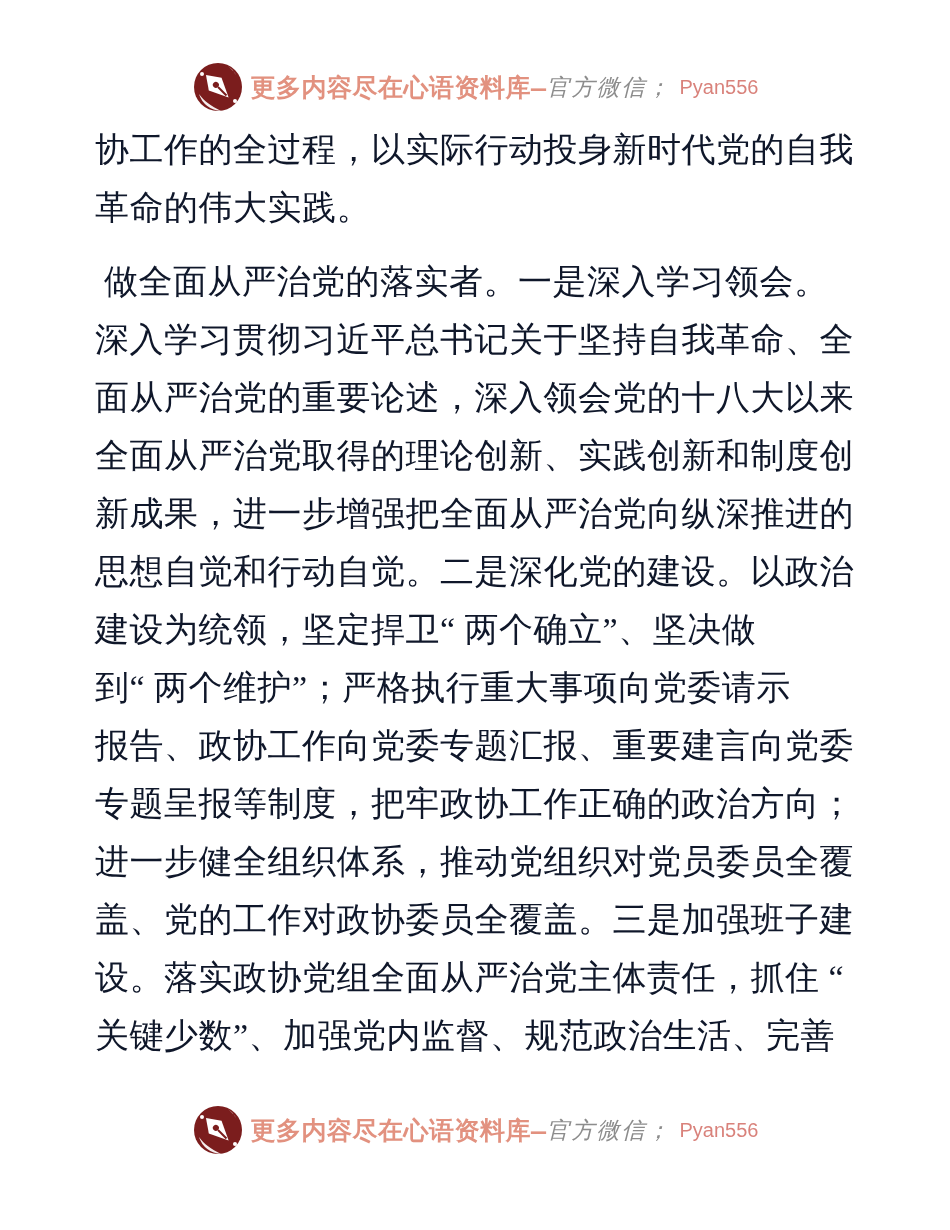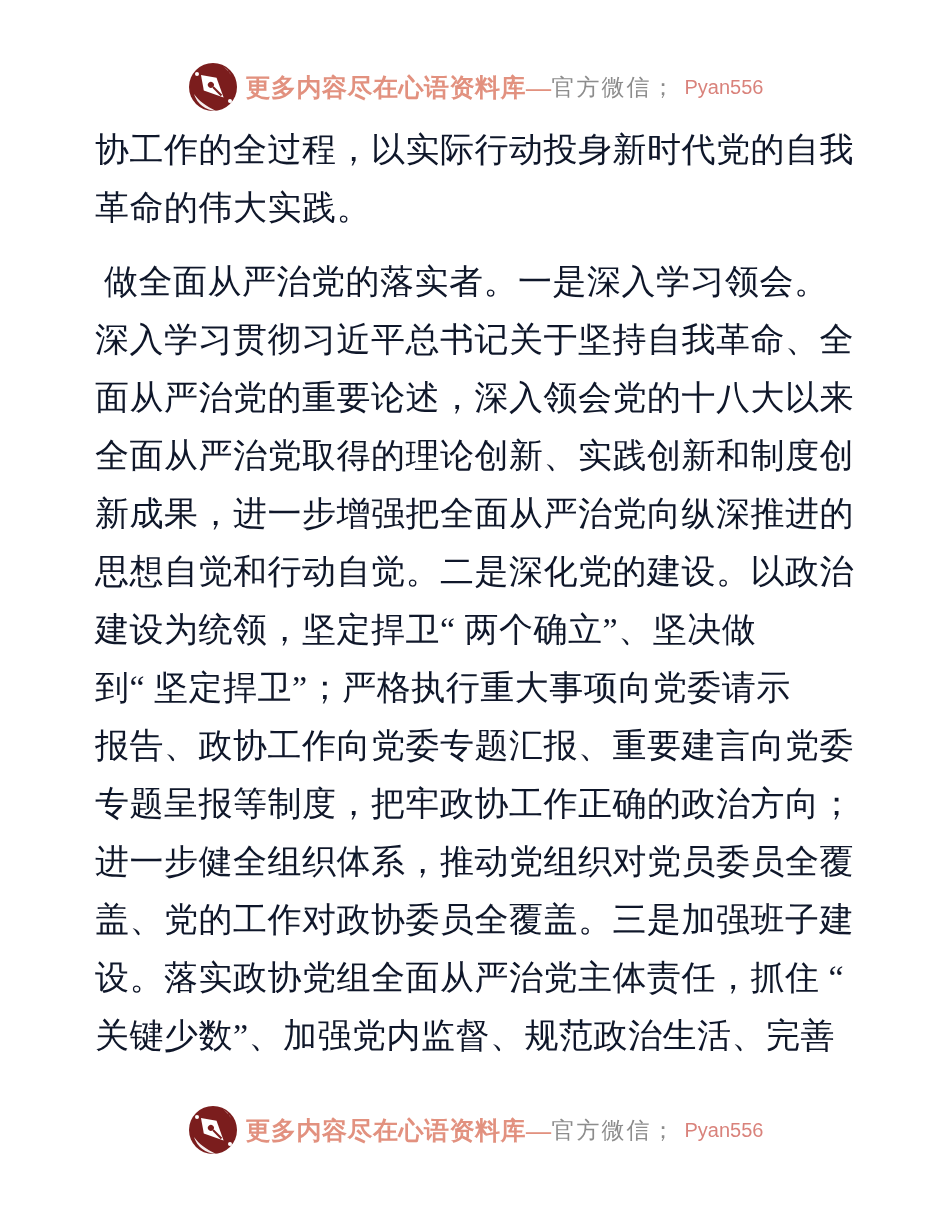--- a/index.html
+++ b/index.html
@@ -19,30 +19,31 @@
     left: 0; width: 100%;
     display: flex;
     align-items: center;
     justify-content: center;
   }
   .watermark-bar.header { top: 60px; }
   .watermark-bar.footer { top: 1103px; }
   .logo { display: inline-block; margin-right: 7px; }
   .logo svg { width: 52px; height: 54px; display: block; }
   .brand {
-    font-family: Liberation Serif, serif;
+    font-family: Liberation Mono, monospace;
     font-size: 25px;
     font-weight: bold;
     color: #e2917f;
     letter-spacing: 0.5px;
     white-space: pre;
   }
   .wechat-label {
     font-family: "Liberation Serif", serif;
     font-size: 23px;
+    font-style: italic;
     color: #8c8c8c;
     letter-spacing: 2px;
     white-space: pre;
   }
   .wechat-id {
     font-family: "Liberation Sans", sans-serif;
     font-size: 20px;
     color: #d9827b;
     margin-left: 8px;
   }
@@ -93,21 +94,21 @@
         <div class="line">革命的伟大实践。</div>
       </div>
       <div class="paragraph">
         <div class="line"> 做全面从严治党的落实者。一是深入学习领会。</div>
         <div class="line">深入学习贯彻习近平总书记关于坚持自我革命、全</div>
         <div class="line">面从严治党的重要论述，深入领会党的十八大以来</div>
         <div class="line">全面从严治党取得的理论创新、实践创新和制度创</div>
         <div class="line">新成果，进一步增强把全面从严治党向纵深推进的</div>
         <div class="line">思想自觉和行动自觉。二是深化党的建设。以政治</div>
         <div class="line">建设为统领，坚定捍卫“ 两个确立”、坚决做</div>
-        <div class="line">到“ 坚定捍卫”；严格执行重大事项向党委请示</div>
+        <div class="line">到“ 两个维护”；严格执行重大事项向党委请示</div>
         <div class="line">报告、政协工作向党委专题汇报、重要建言向党委</div>
         <div class="line">专题呈报等制度，把牢政协工作正确的政治方向；</div>
         <div class="line">进一步健全组织体系，推动党组织对党员委员全覆</div>
         <div class="line">盖、党的工作对政协委员全覆盖。三是加强班子建</div>
         <div class="line">设。落实政协党组全面从严治党主体责任，抓住 “</div>
         <div class="line">关键少数”、加强党内监督、规范政治生活、完善</div>
       </div>
     </div>
 
   <div class="watermark-bar footer">

